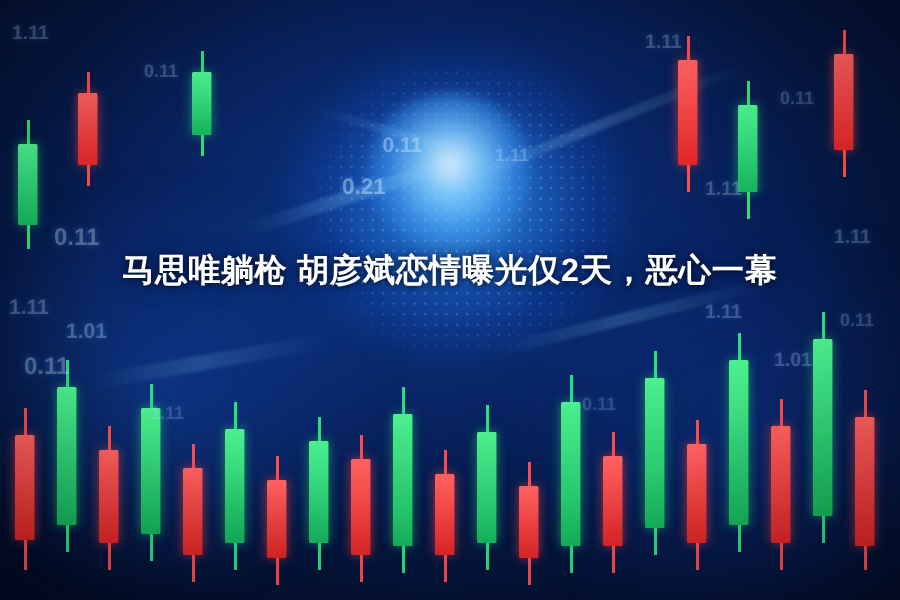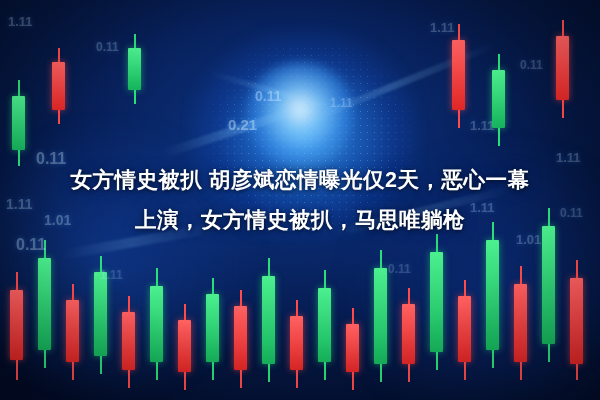--- a/index.html
+++ b/index.html
@@ -262,17 +262,16 @@
       <div class="tick" style="left: 470px; top: 200px; font-size: 13px; opacity: 0.45;">1.11</div>
       <div class="tick" style="left: 516px; top: 232px; font-size: 13px; opacity: 0.45;">1.01</div>
       <div class="tick" style="left: 560px; top: 206px; font-size: 12px; opacity: 0.4;">0.11</div>
       <div class="tick" style="left: 100px; top: 268px; font-size: 12px; opacity: 0.35;">1.11</div>
       <div class="tick" style="left: 388px; top: 262px; font-size: 12px; opacity: 0.35;">0.11</div>
     </div>
 
   <div class="vignette"></div>
 
   <div class="headline">
-    <span class="line">女方情史被扒 胡彦斌恋情曝光仅2天，恶心一幕</span>
-    <span class="line">上演，女方情史被扒，马思唯躺枪</span>
+    <span class="line">马思唯躺枪 胡彦斌恋情曝光仅2天，恶心一幕</span>
   </div>
 
 </div>
 
 </body></html>

